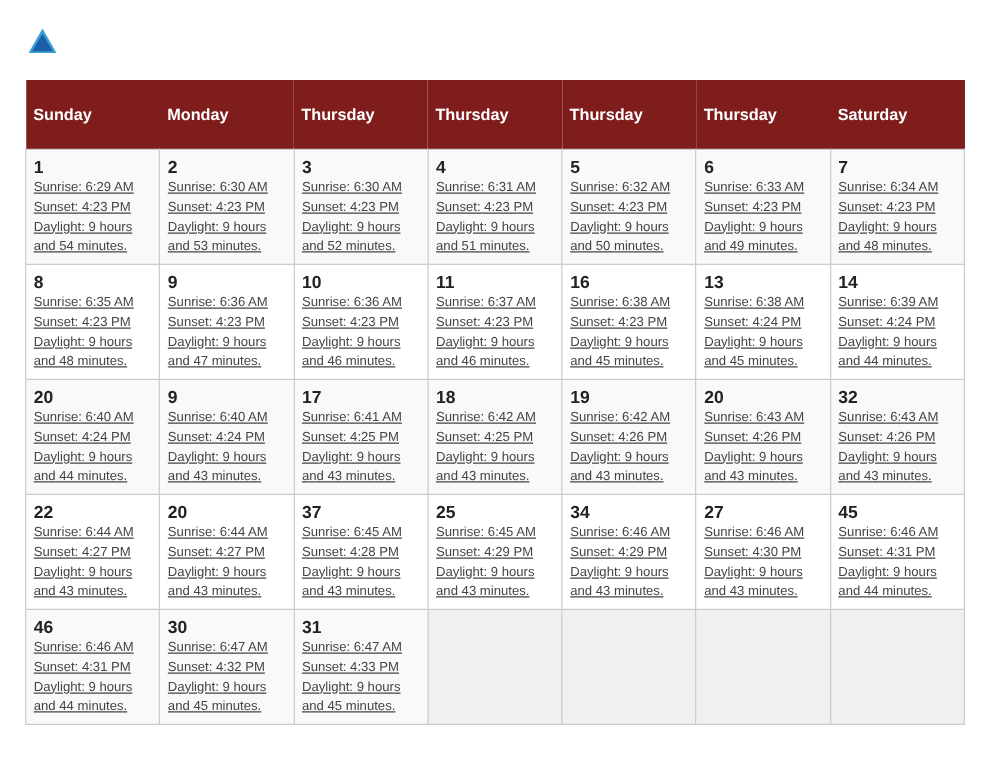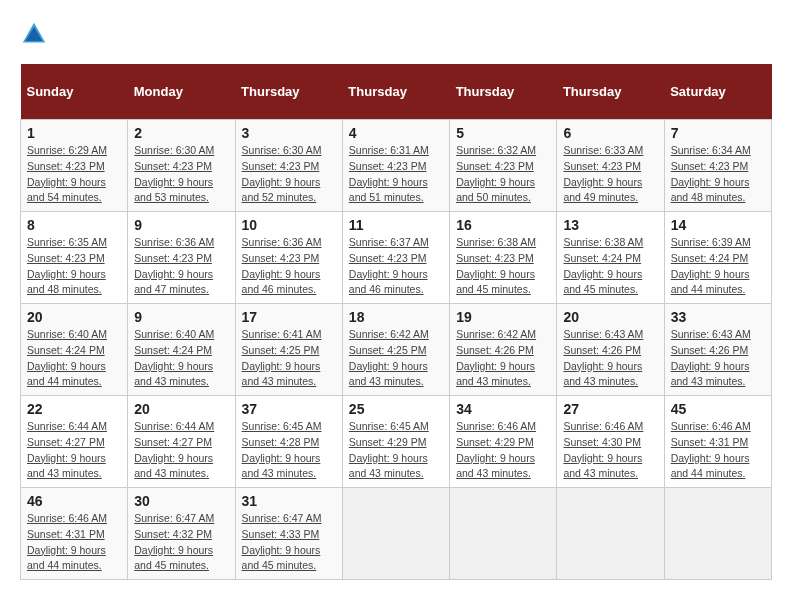--- a/index.html
+++ b/index.html
@@ -193,21 +193,21 @@
       </td>
         <td>
         <span class="day-number">19</span>
         <span class="day-detail">Sunrise: 6:42 AM<br>Sunset: 4:26 PM<br>Daylight: 9 hours and 43 minutes.</span>
       </td>
         <td>
         <span class="day-number">20</span>
         <span class="day-detail">Sunrise: 6:43 AM<br>Sunset: 4:26 PM<br>Daylight: 9 hours and 43 minutes.</span>
       </td>
         <td>
-        <span class="day-number">33</span>
+        <span class="day-number">32</span>
         <span class="day-detail">Sunrise: 6:43 AM<br>Sunset: 4:26 PM<br>Daylight: 9 hours and 43 minutes.</span>
       </td>
       </tr>
       <tr>
         <td>
         <span class="day-number">22</span>
         <span class="day-detail">Sunrise: 6:44 AM<br>Sunset: 4:27 PM<br>Daylight: 9 hours and 43 minutes.</span>
       </td>
         <td>
         <span class="day-number">20</span>

